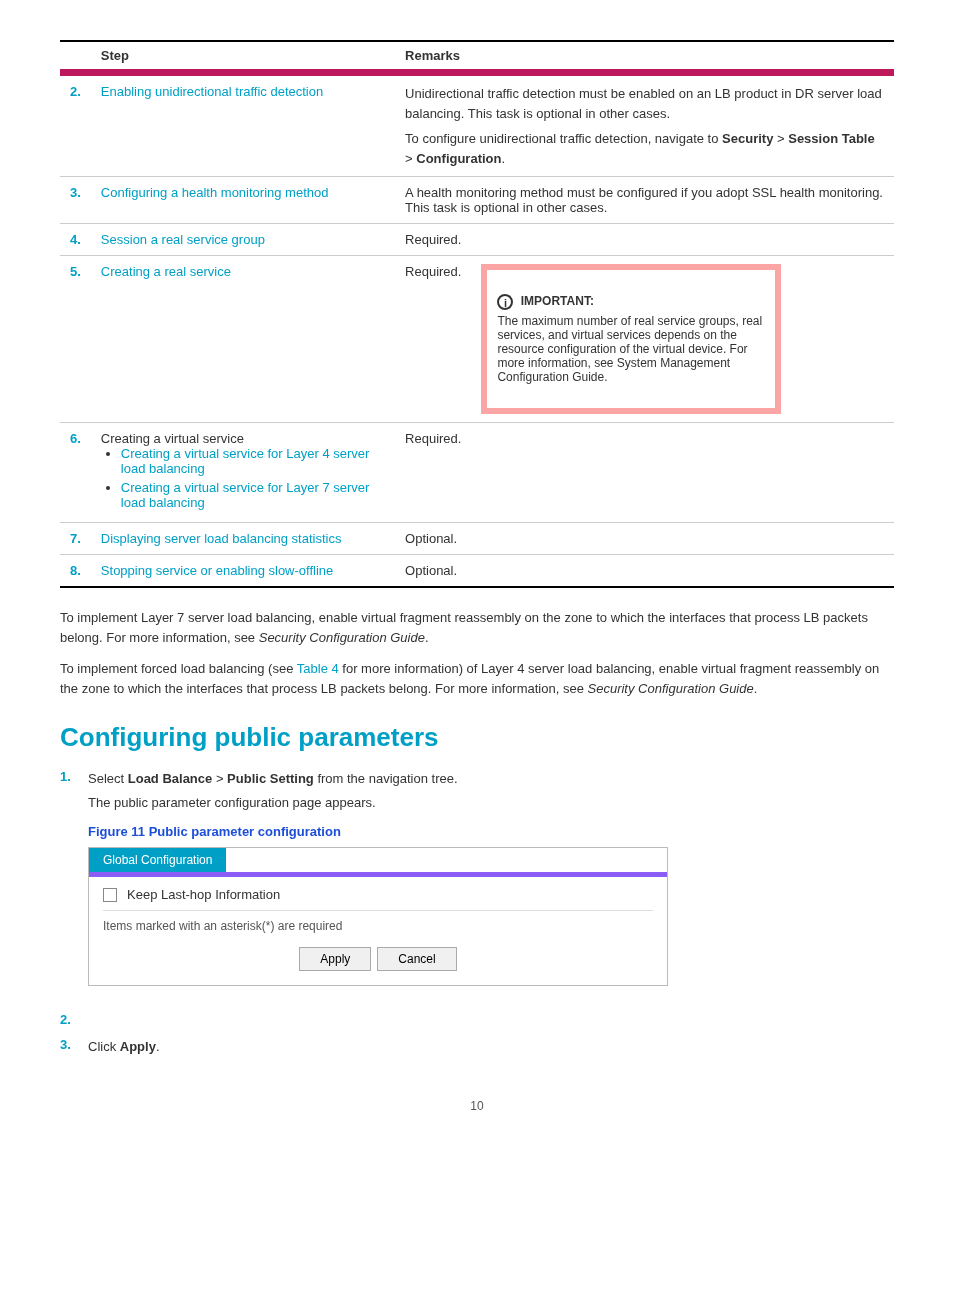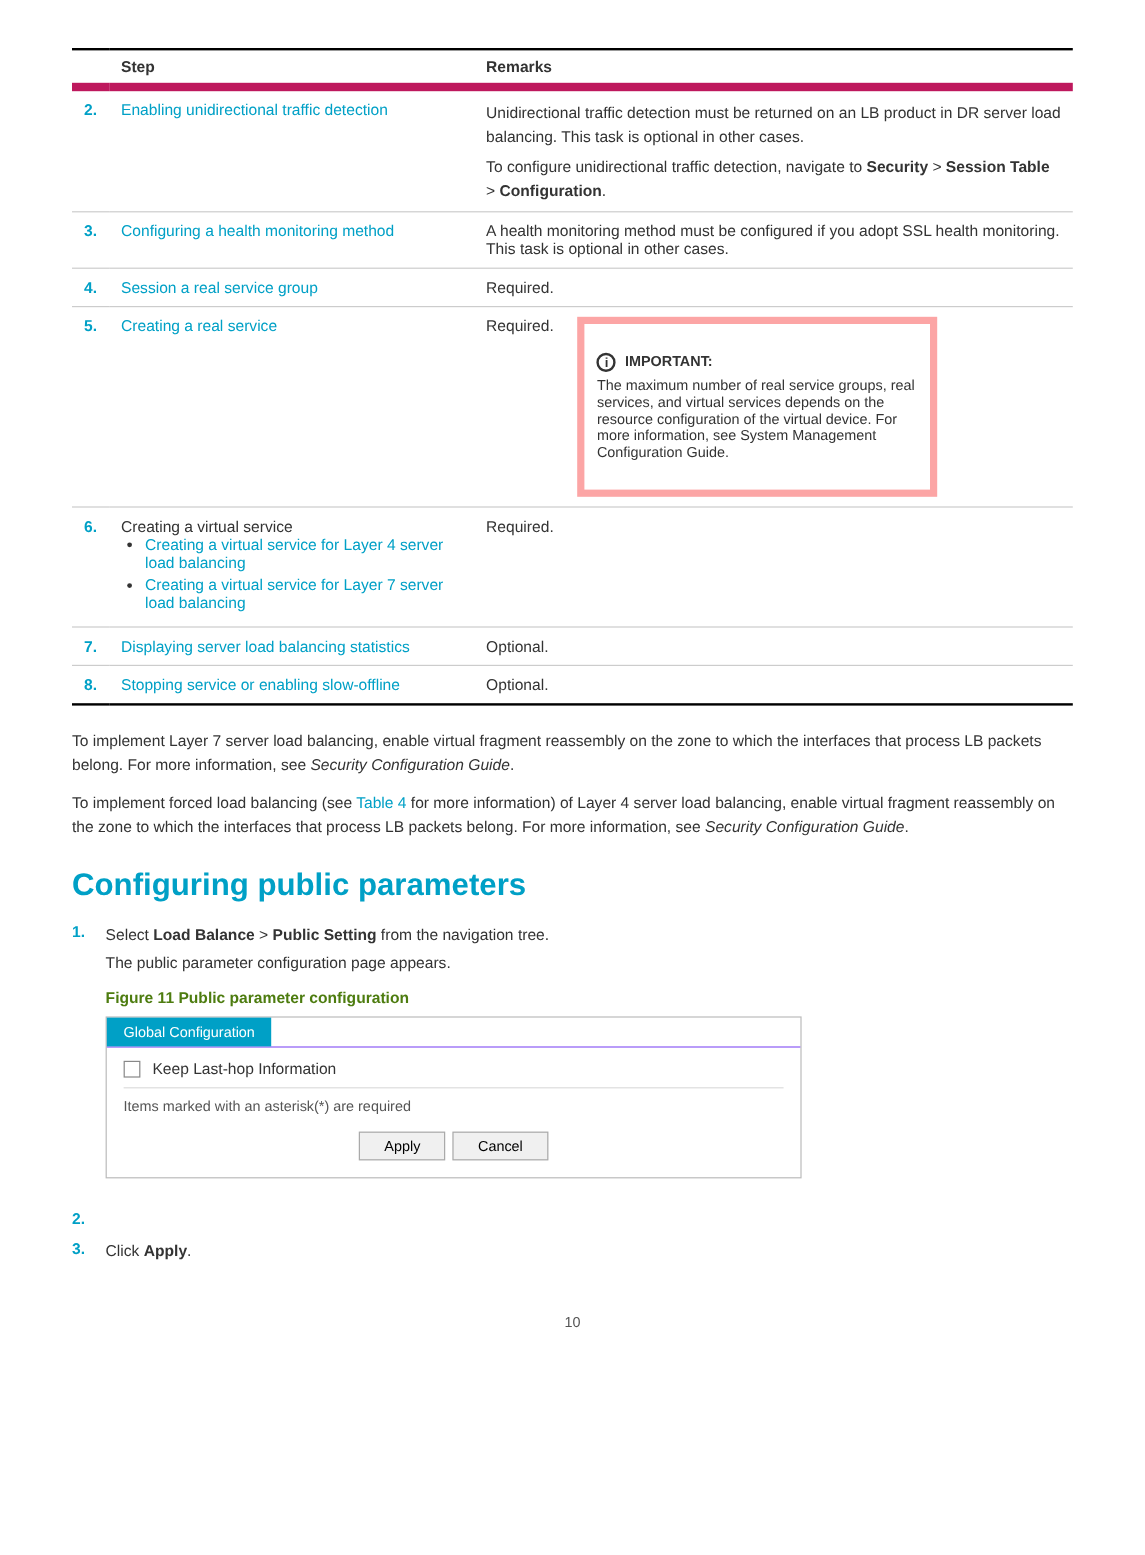--- a/index.html
+++ b/index.html
@@ -120,33 +120,33 @@
       gap: 8px;
     }
     .instruction-num {
       color: #00a0c6;
       font-weight: bold;
       min-width: 20px;
     }
 
     
     .figure-label {
-      color: #4d7c0f;
+      color: #1d4ed8;
       font-size: 13px;
       font-weight: bold;
       margin-bottom: 8px;
     }
     .figure-box {
       border: 1px solid #bbb;
       width: 580px;
       margin-bottom: 16px;
     }
     .figure-tab-row {
       display: flex;
-      border-bottom: 1px solid #8b5cf6;
+      border-bottom: 5px solid #8b5cf6;
     }
     .figure-tab {
       background: #00a0c6;
       color: #fff;
       padding: 5px 14px;
       font-size: 12px;
       font-weight: normal;
     }
     .figure-content {
       padding: 10px 14px;
@@ -208,21 +208,21 @@
     </tr>
   </thead>
   <tbody>
 
     <tr>
       <td><span class="step-num">2.</span></td>
       <td>
         <span class="step-link">Enabling unidirectional traffic detection</span>
       </td>
       <td>
-        <p class="body-text" style="margin-bottom:6px;">Unidirectional traffic detection must be returned on an LB product in DR server load balancing. This task is optional in other cases.</p>
+        <p class="body-text" style="margin-bottom:6px;">Unidirectional traffic detection must be enabled on an LB product in DR server load balancing. This task is optional in other cases.</p>
         <p class="body-text" style="margin-bottom:0;">To configure unidirectional traffic detection, navigate to <span class="bold">Security</span> &gt; <span class="bold">Session Table</span> &gt; <span class="bold">Configuration</span>.</p>
       </td>
     </tr>
 
     <tr>
       <td><span class="step-num">3.</span></td>
       <td>
         <span class="step-link">Configuring a health monitoring method</span>
       </td>
       <td>

